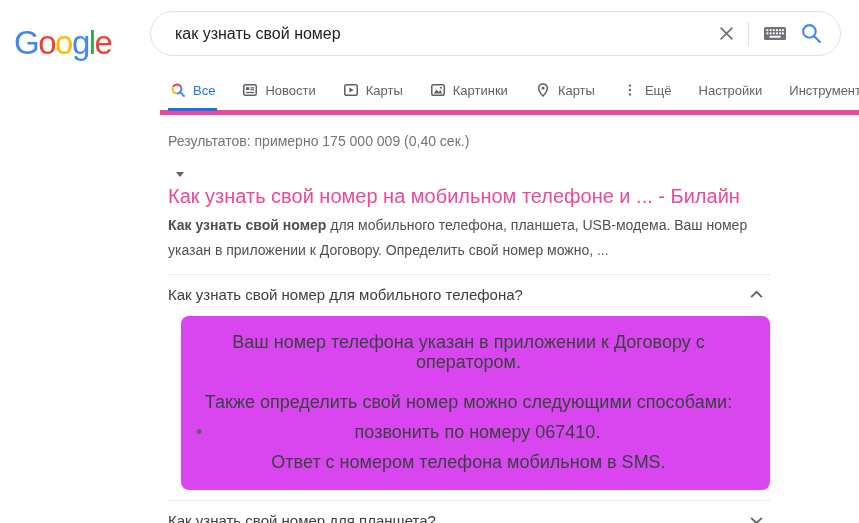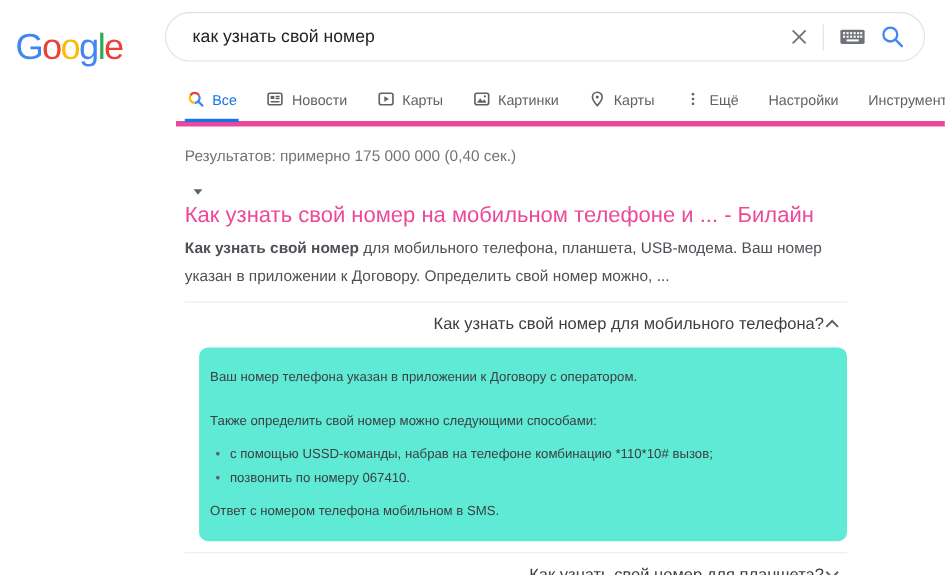--- a/index.html
+++ b/index.html
@@ -47,27 +47,27 @@
                  border-right:4px solid transparent; border-top:5px solid #5f6368;
                  display:inline-block; margin-left:8px; }
   .result-title { margin-top:6px; font-size:20px; line-height:26px; color:#ec4899;
                   cursor:pointer; font-weight:400; }
   .snippet { margin-top:4px; font-size:14px; line-height:25px; color:#4d5156; }
   .snippet b { color:#4d5156; }
 
   .divider { border-top:1px solid #ebebeb; margin-top:11px; }
 
   
-  .faq-row { display:flex; align-items:center; justify-content:flex-end;
-             padding:11px 6px 11px 0; cursor:pointer;margin-left:48px; }
+  .faq-row { display:flex; align-items:center; justify-content:space-between;
+             padding:11px 6px 11px 0; cursor:pointer; }
   .faq-q { font-size:15px; color:#3c4043; }
 
-  .answer-box { margin:2px 0 10px 13px; width:589px; background:#5eead4;
+  .answer-box { margin:2px 0 10px 13px; width:589px; background:#d946ef;
                 border-radius:8px; padding:16px 24px 18px 10px;
-                font-size:12px; line-height:20px; color:#3c4043; }
+                font-size:18px; line-height:20px; color:#3c4043;text-align:center; }
   .answer-box p { margin:0; }
   .answer-p2 { margin-top:20px !important; }
   .answer-box ul { list-style:none; margin-top:9px; }
   .answer-box li { padding-left:18px; position:relative; line-height:22px; }
   .answer-box li::before { content:"•"; position:absolute; left:5px; color:#5f6368; }
   .answer-p3 { margin-top:9px !important; }
 </style>
 </head>
 <body>
 
@@ -171,21 +171,21 @@
     <div class="tab">
       <span>Настройки</span>
     </div>
     <div class="tab">
       <span>Инструменты</span>
     </div>
   </div>
 </div>
 
 <div class="content">
-  <div class="stats">Результатов: примерно 175 000 000 (0,40 сек.)</div>
+  <div class="stats">Результатов: примерно 175 000 009 (0,40 сек.)</div>
 
   <div class="result">
     <div class="breadcrumb">
       <span class="crumb-caret"></span>
     </div>
     <div class="result-title">Как узнать свой номер на мобильном телефоне и ... - Билайн</div>
     <div class="snippet"><b>Как узнать свой номер</b><span> для мобильного телефона, планшета, USB-модема. Ваш номер указан в приложении к Договору. Определить свой номер можно, ...</span></div>
   </div>
 
   <div class="divider"></div>
@@ -194,21 +194,20 @@
     <span class="faq-q">Как узнать свой номер для мобильного телефона?</span>
     <svg width="15" height="15" viewBox="0 0 14 14">
       <polyline points="2,9.5 7,4.5 12,9.5" fill="none" stroke="#5f6368" stroke-width="1.7"></polyline>
     </svg>
   </div>
 
   <div class="answer-box">
     <p>Ваш номер телефона указан в приложении к Договору с оператором.</p>
     <p class="answer-p2">Также определить свой номер можно следующими способами:</p>
     <ul>
-      <li>с помощью USSD-команды, набрав на телефоне комбинацию *110*10# вызов;</li>
       <li>позвонить по номеру 067410.</li>
     </ul>
     <p class="answer-p3">Ответ с номером телефона мобильном в SMS.</p>
   </div>
 
   <div class="divider" style="margin-top:0;"></div>
 
   <div class="faq-row">
     <span class="faq-q">Как узнать свой номер для планшета?</span>
     <svg width="15" height="15" viewBox="0 0 14 14">

